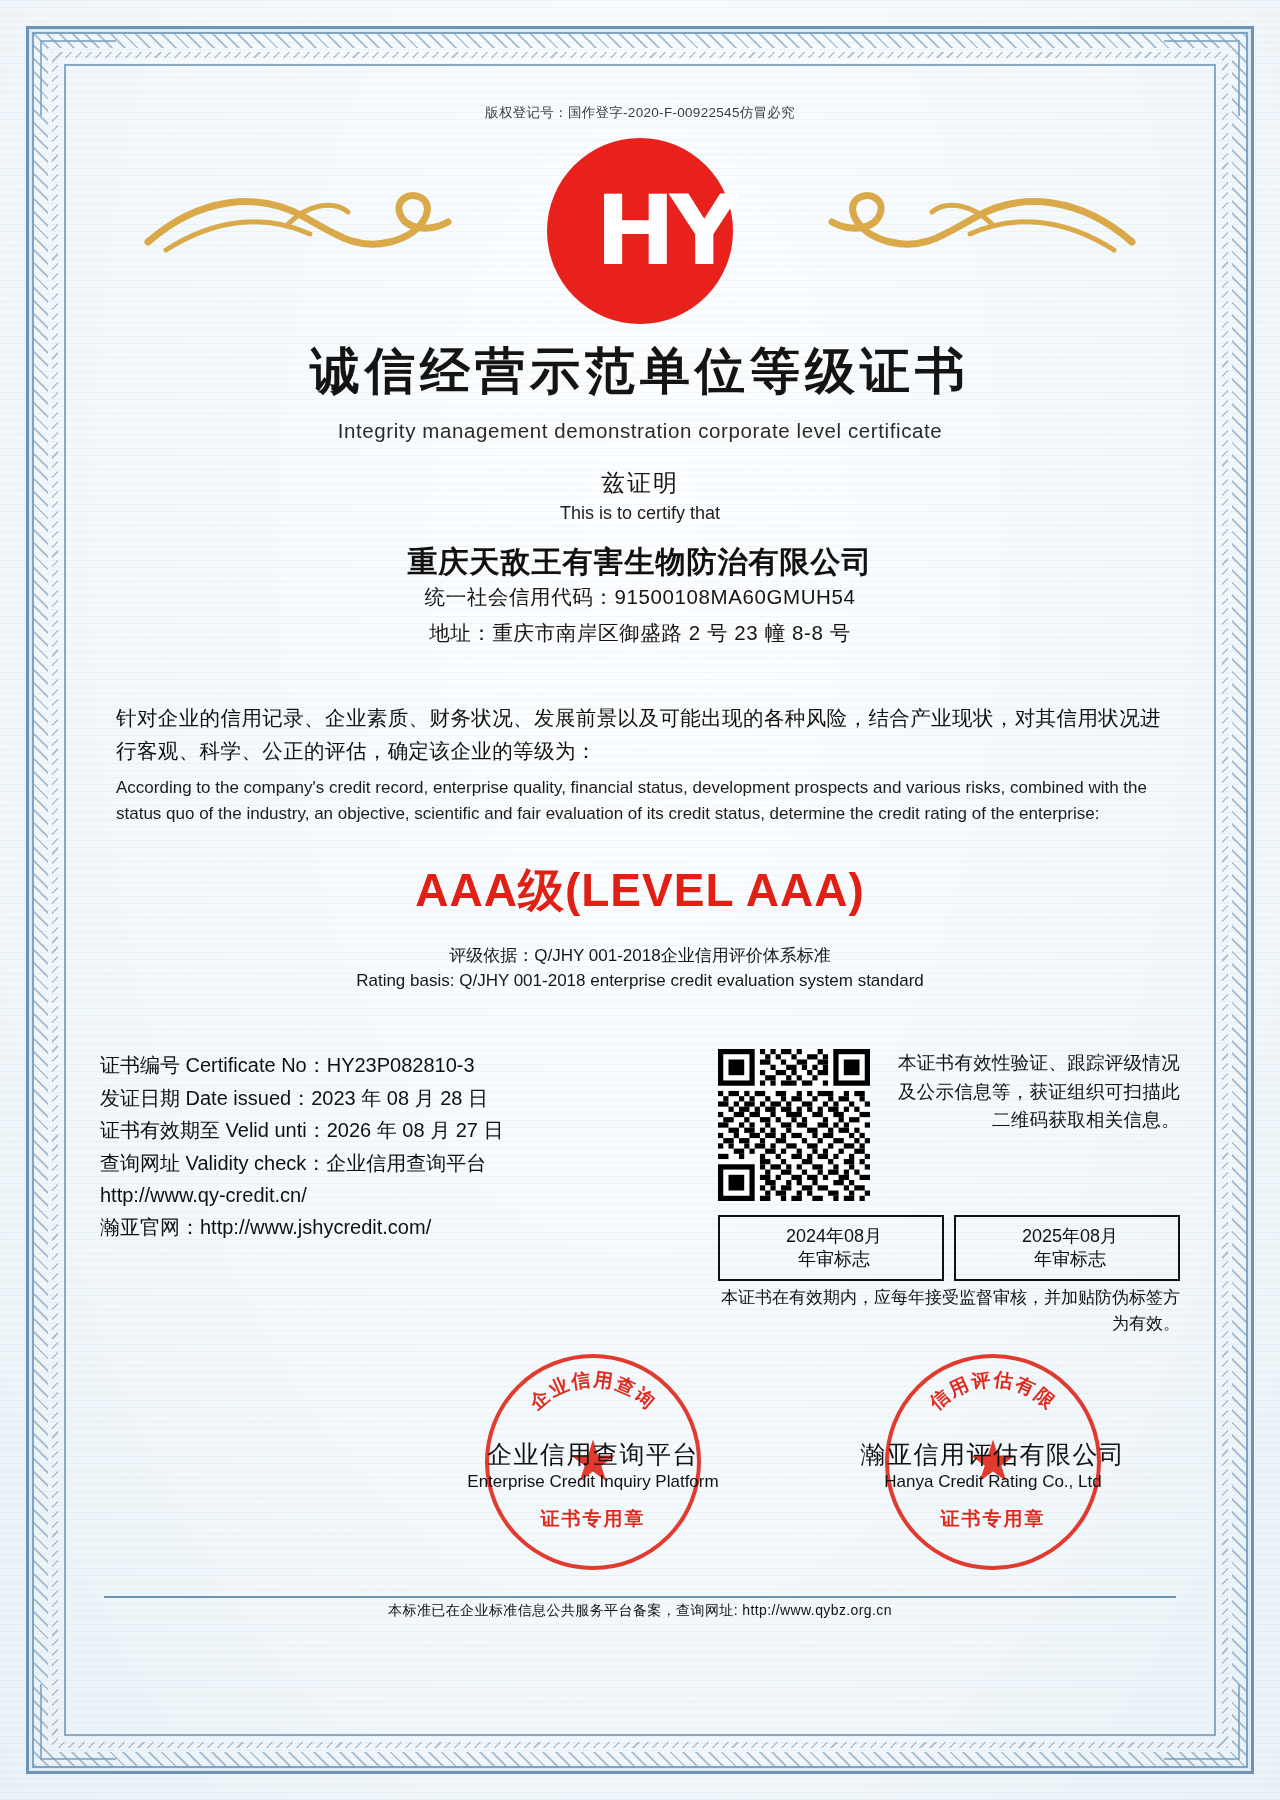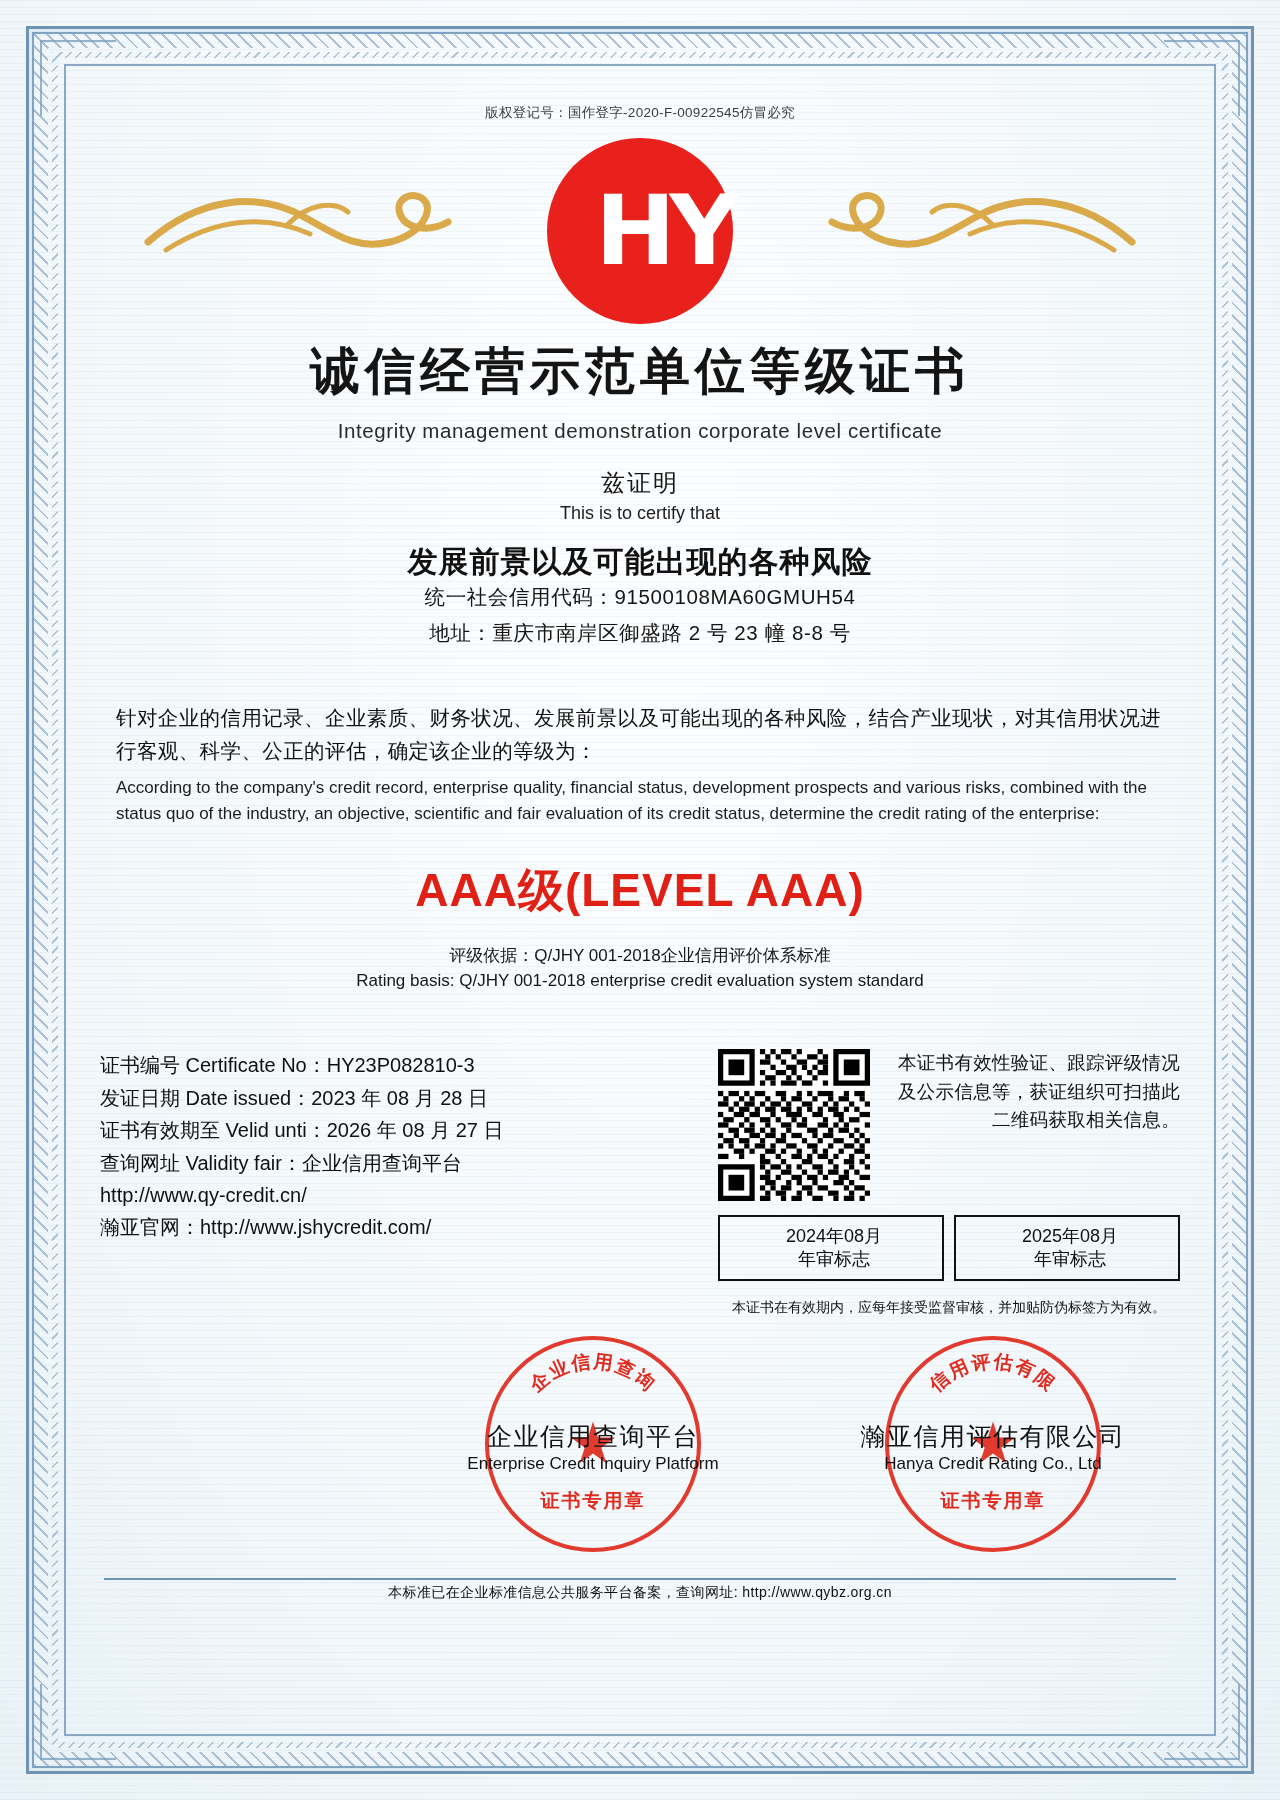--- a/index.html
+++ b/index.html
@@ -147,21 +147,21 @@
     margin-left:16px;font-size:18.5px;color:#111;line-height:1.52;text-align:right;
     letter-spacing:.3px;
   }
   .stamps-row{display:flex;gap:10px;margin-top:14px;}
   .year-box{
     flex:1;border:2px solid #111;height:62px;
     display:flex;flex-direction:column;align-items:center;justify-content:center;
     font-size:18px;color:#101010;line-height:1.3;padding-left:6px;
   }
   .right-note{
-    margin-top:16px;font-size:14px;color:#111;line-height:1.5;text-align:center;
+    margin-top:4px;font-size:17px;color:#111;line-height:1.5;text-align:right;
   }
 
   
   .seals{
     position:relative;height:230px;margin-top:24px;
   }
   .seal-group{position:absolute;width:430px;top:0;}
   .seal-group.left{left:300px;}
   .seal-group.right{left:700px;}
   .seal-ring{
@@ -238,40 +238,40 @@
         <span class="logo-mark">HY</span>
       </div>
     </div>
 
     <div class="title-cn">诚信经营示范单位等级证书</div>
     <div class="title-en">Integrity management demonstration corporate level certificate</div>
 
     <div class="certify-cn">兹证明</div>
     <div class="certify-en">This is to certify that</div>
 
-    <div class="company">发展前景以及可能出现的各种风险</div>
+    <div class="company">重庆天敌王有害生物防治有限公司</div>
     <div class="usci">统一社会信用代码：91500108MA60GMUH54</div>
     <div class="addr">地址：重庆市南岸区御盛路 2 号 23 幢 8-8 号</div>
 
     <div class="para">
       <div class="para-cn">针对企业的信用记录、企业素质、财务状况、发展前景以及可能出现的各种风险，结合产业现状，对其信用状况进行客观、科学、公正的评估，确定该企业的等级为：</div>
       <div class="para-en">According to the company's credit record, enterprise quality, financial status, development prospects and various risks, combined with the status quo of the industry, an objective, scientific and fair evaluation of its credit status, determine the credit rating of the enterprise:</div>
     </div>
 
     <div class="level">AAA级(LEVEL AAA)</div>
     <div class="basis-cn">评级依据：Q/JHY 001-2018企业信用评价体系标准</div>
     <div class="basis-en">Rating basis: Q/JHY 001-2018 enterprise credit evaluation system standard</div>
 
     <div class="details">
 
       <div class="details-left">
         <div class="dl-line">证书编号 Certificate No：HY23P082810-3</div>
         <div class="dl-line">发证日期 Date issued：2023 年 08 月 28 日</div>
         <div class="dl-line">证书有效期至 Velid unti：2026 年 08 月 27 日</div>
-        <div class="dl-line">查询网址 Validity fair：企业信用查询平台</div>
+        <div class="dl-line">查询网址 Validity check：企业信用查询平台</div>
         <div class="dl-line">http://www.qy-credit.cn/</div>
         <div class="dl-line">瀚亚官网：http://www.jshycredit.com/</div>
       </div>
 
       <div class="details-right">
         <div class="qr-row">
           <svg class="qr" viewBox="0 0 29 29">
             <rect width="29" height="29" fill="#ffffff"></rect>
             <g fill="#000000">
               <path d="M0 0h7v7h-7z"></path>

